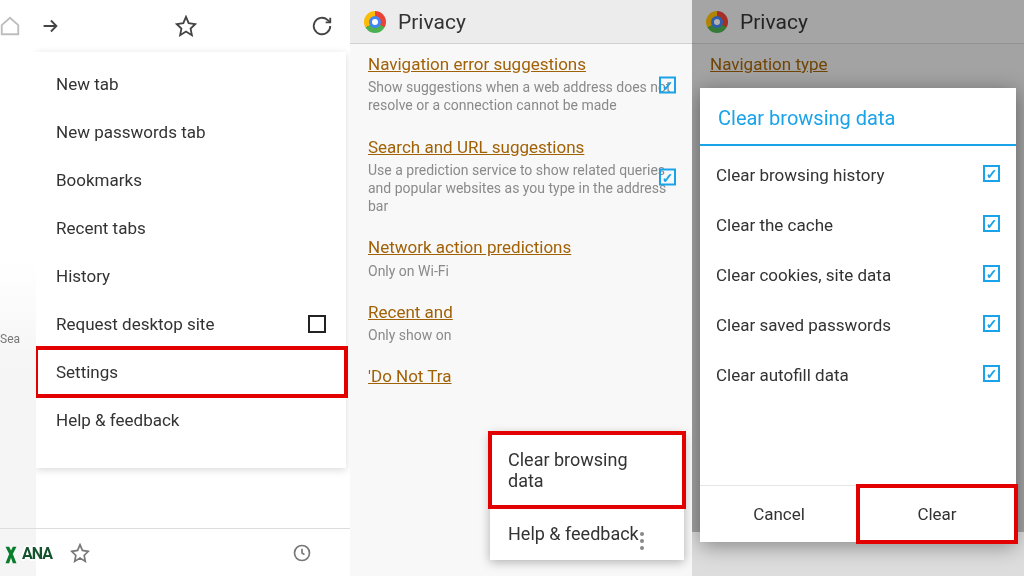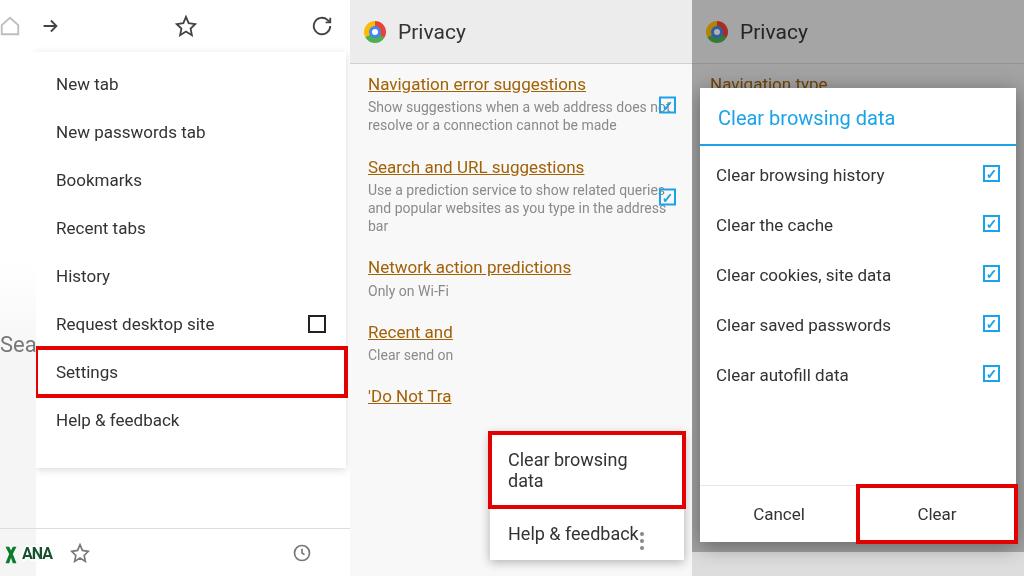--- a/index.html
+++ b/index.html
@@ -28,29 +28,29 @@
 .menu-item {
   padding: 14px 20px; font-size: 17px; color: #333;
   display:flex; align-items:center; justify-content:space-between;
 }
 .menu-item .chk { width:18px; height:18px; border:2px solid #222; }
 .highlight-red { outline: 4px solid #e30000; outline-offset: -2px; }
 .bg-left-strip {
   position:absolute; left:0; top:52px; width:36px; bottom:0;
   background: linear-gradient(#fff 40%, #f5f5f5 60%);
 }
-.search-stub { position:absolute; left:0; top:280px; color:#777; font-size:22px; }
+.search-stub { position:absolute; left:0; top:280px; color:#777; font-size:12px; }
 .bottombar {
   position:absolute; bottom:0; left:0; right:0; height:48px;
   border-top:1px solid #ddd; display:flex; align-items:center; justify-content:space-between; padding:0 28px 0 60px;
 }
 
 
 .priv-header {
-  height:64px; display:flex; align-items:center; gap:12px; padding:0 14px;
+  height:44px; display:flex; align-items:center; gap:12px; padding:0 14px;
   background:#ececec; border-bottom:1px solid #d0d0d0;
 }
 .chrome-logo {
   width:22px; height:22px; border-radius:50%;
   background: conic-gradient(#ea4335 0 120deg,#4caf50 120deg 240deg,#fbbc05 240deg 360deg);
   position:relative;
 }
 .chrome-logo::after {
   content:""; position:absolute; inset:5px; border-radius:50%;
   background:#fff; border:3px solid #4285f4;
@@ -195,21 +195,21 @@
     <span class="chk-on">✓</span>
   </div>
 
   <div class="setting-block">
     <div class="setting-title">Network action predictions</div>
     <div class="setting-desc">Only on Wi-Fi</div>
   </div>
 
   <div class="setting-block">
     <div class="setting-title">Recent and</div>
-    <div class="setting-desc">Clear send on</div>
+    <div class="setting-desc">Only show on</div>
   </div>
 
   <div class="setting-block">
     <div class="setting-title">'Do Not Tra</div>
   </div>
 
   <div class="popup2">
     <div class="menu-item highlight-red">
         <span>Clear browsing data</span>
       </div>

